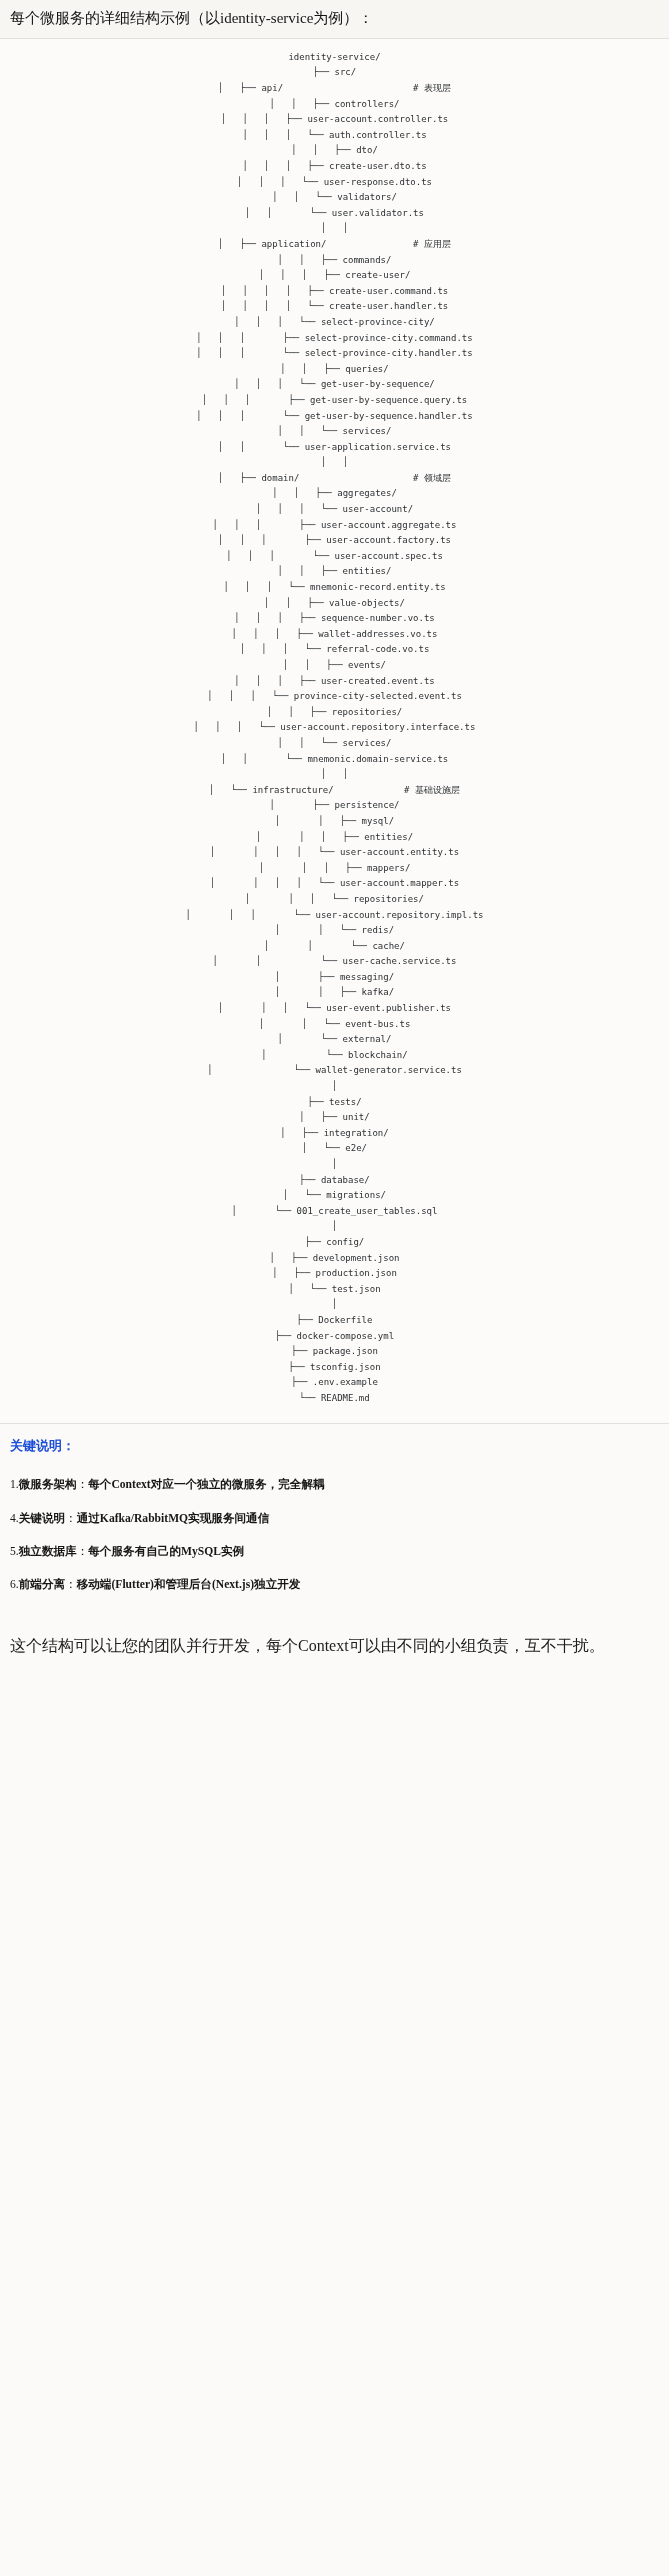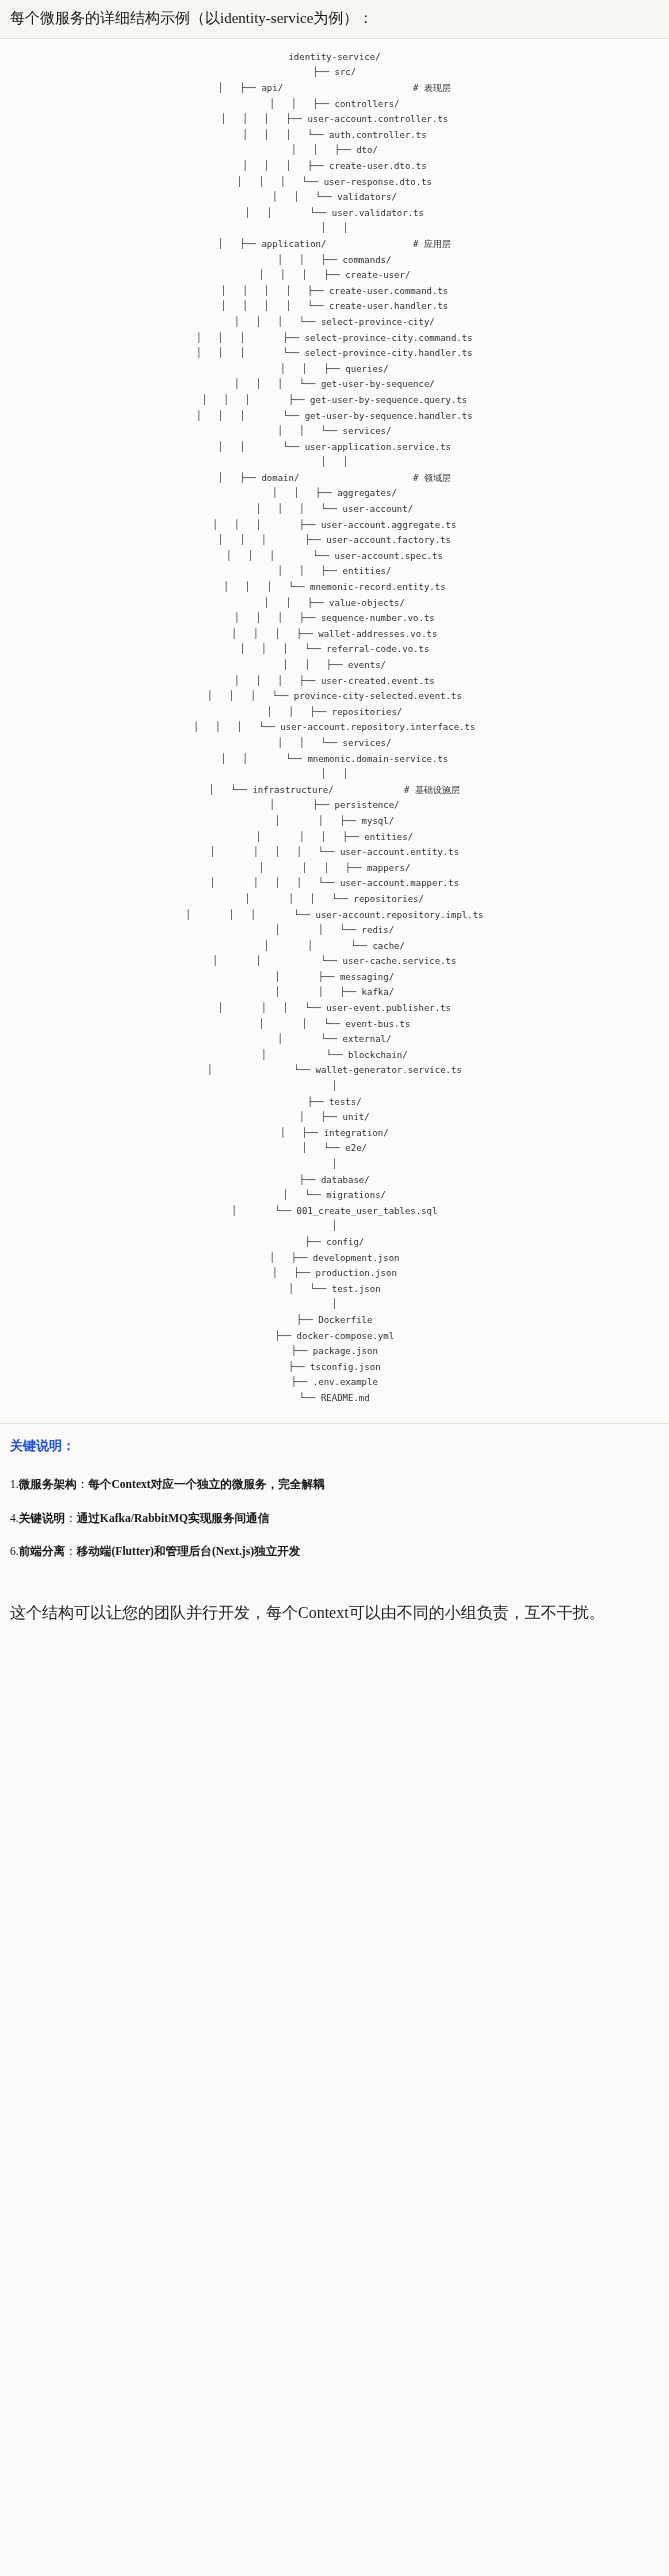--- a/index.html
+++ b/index.html
@@ -209,20 +209,23 @@
   <div class="notes-block">
     <h2 class="notes-title">关键说明：</h2>
     <ol class="notes-list">
       <li>
         <span class="note-num">1.</span><span class="note-term">微服务架构</span><span class="note-sep">：</span><span class="note-body">每个Context对应一个独立的微服务，完全解耦</span>
       </li>
       <li>
         <span class="note-num">4.</span><span class="note-term">关键说明</span><span class="note-sep">：</span><span class="note-body">通过Kafka/RabbitMQ实现服务间通信</span>
       </li>
       <li>
+        <span class="note-num">5.</span><span class="note-term">独立数据库</span><span class="note-sep">：</span><span class="note-body">每个服务有自己的MySQL实例</span>
+      </li>
+      <li>
         <span class="note-num">6.</span><span class="note-term">前端分离</span><span class="note-sep">：</span><span class="note-body">移动端(Flutter)和管理后台(Next.js)独立开发</span>
       </li>
     </ol>
   </div>
 
   <div class="closing">
     <p>这个结构可以让您的团队并行开发，每个Context可以由不同的小组负责，互不干扰。</p>
   </div>
 
 </div>

